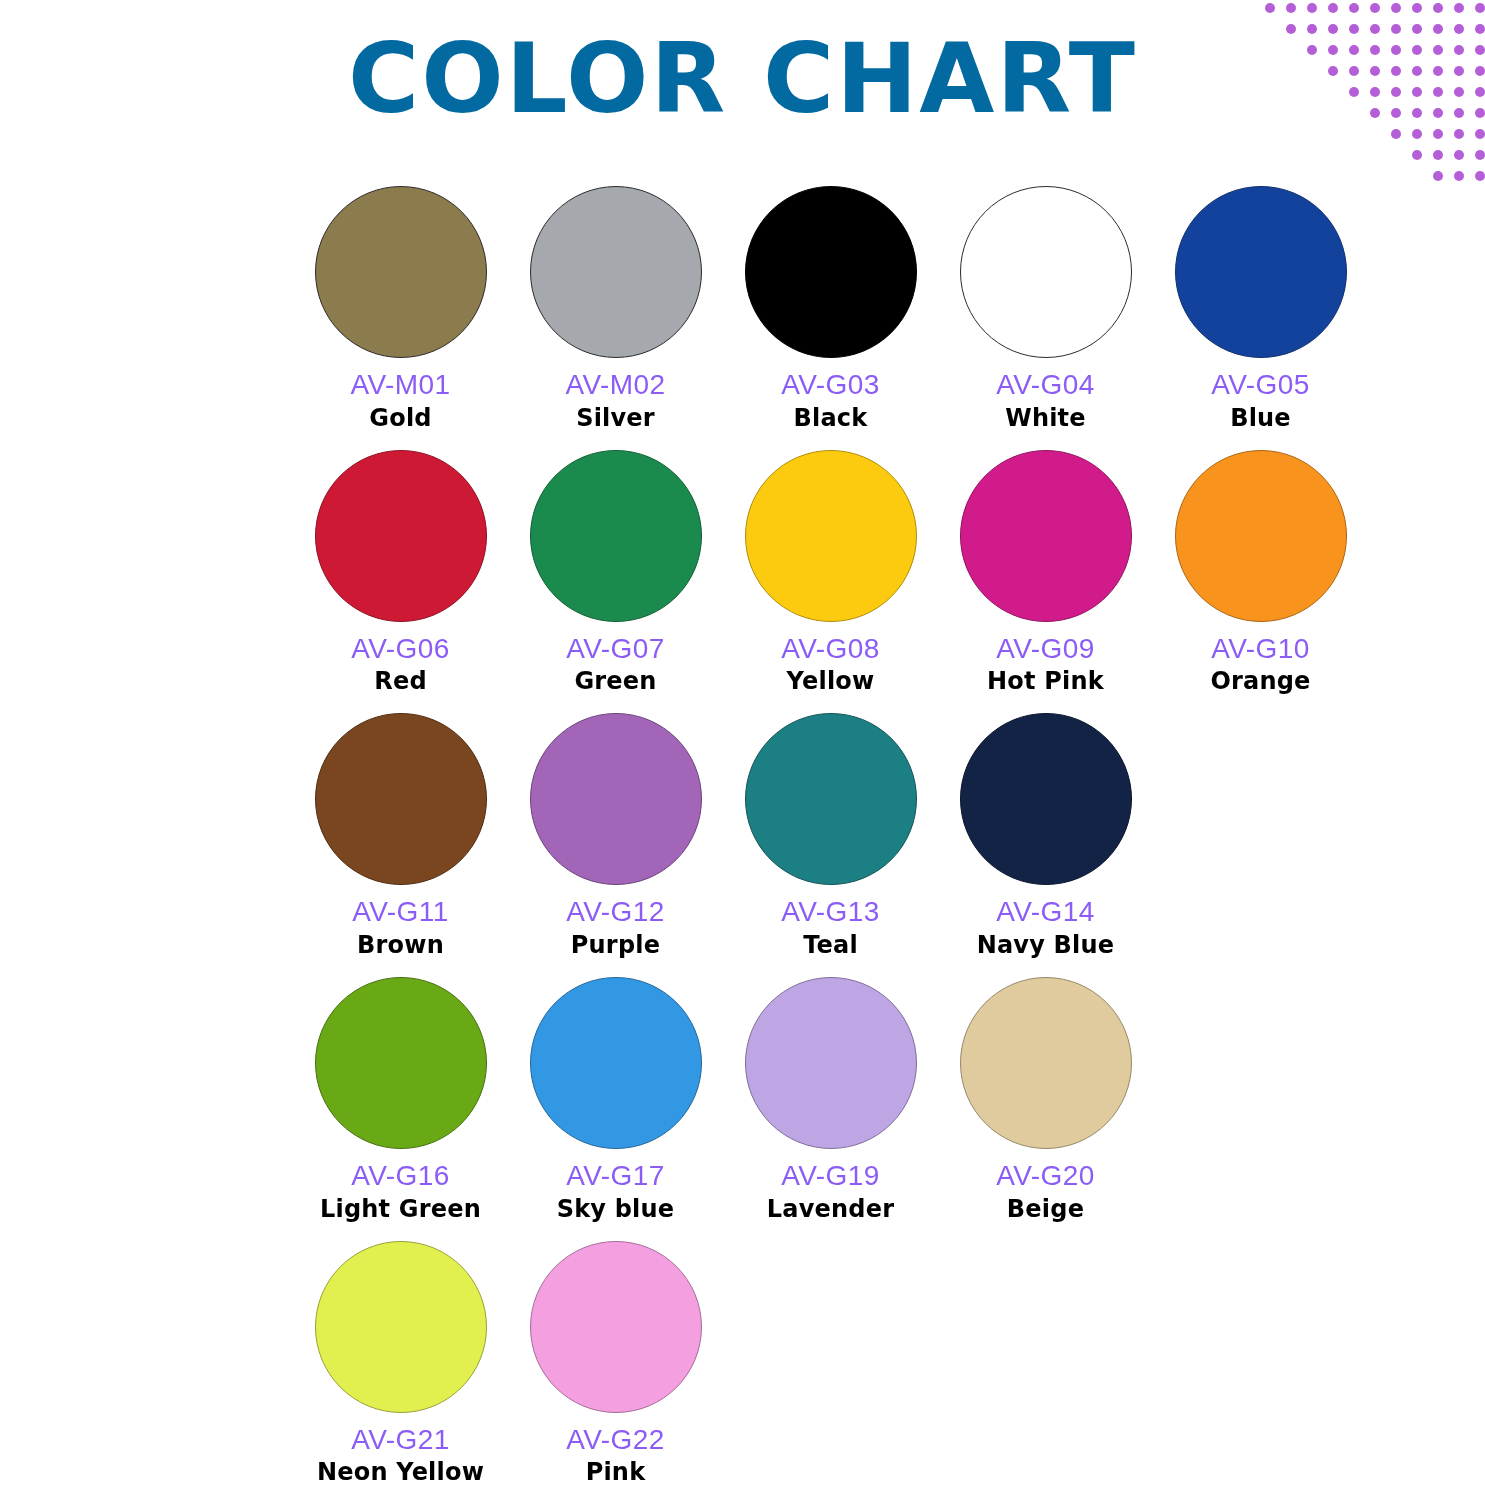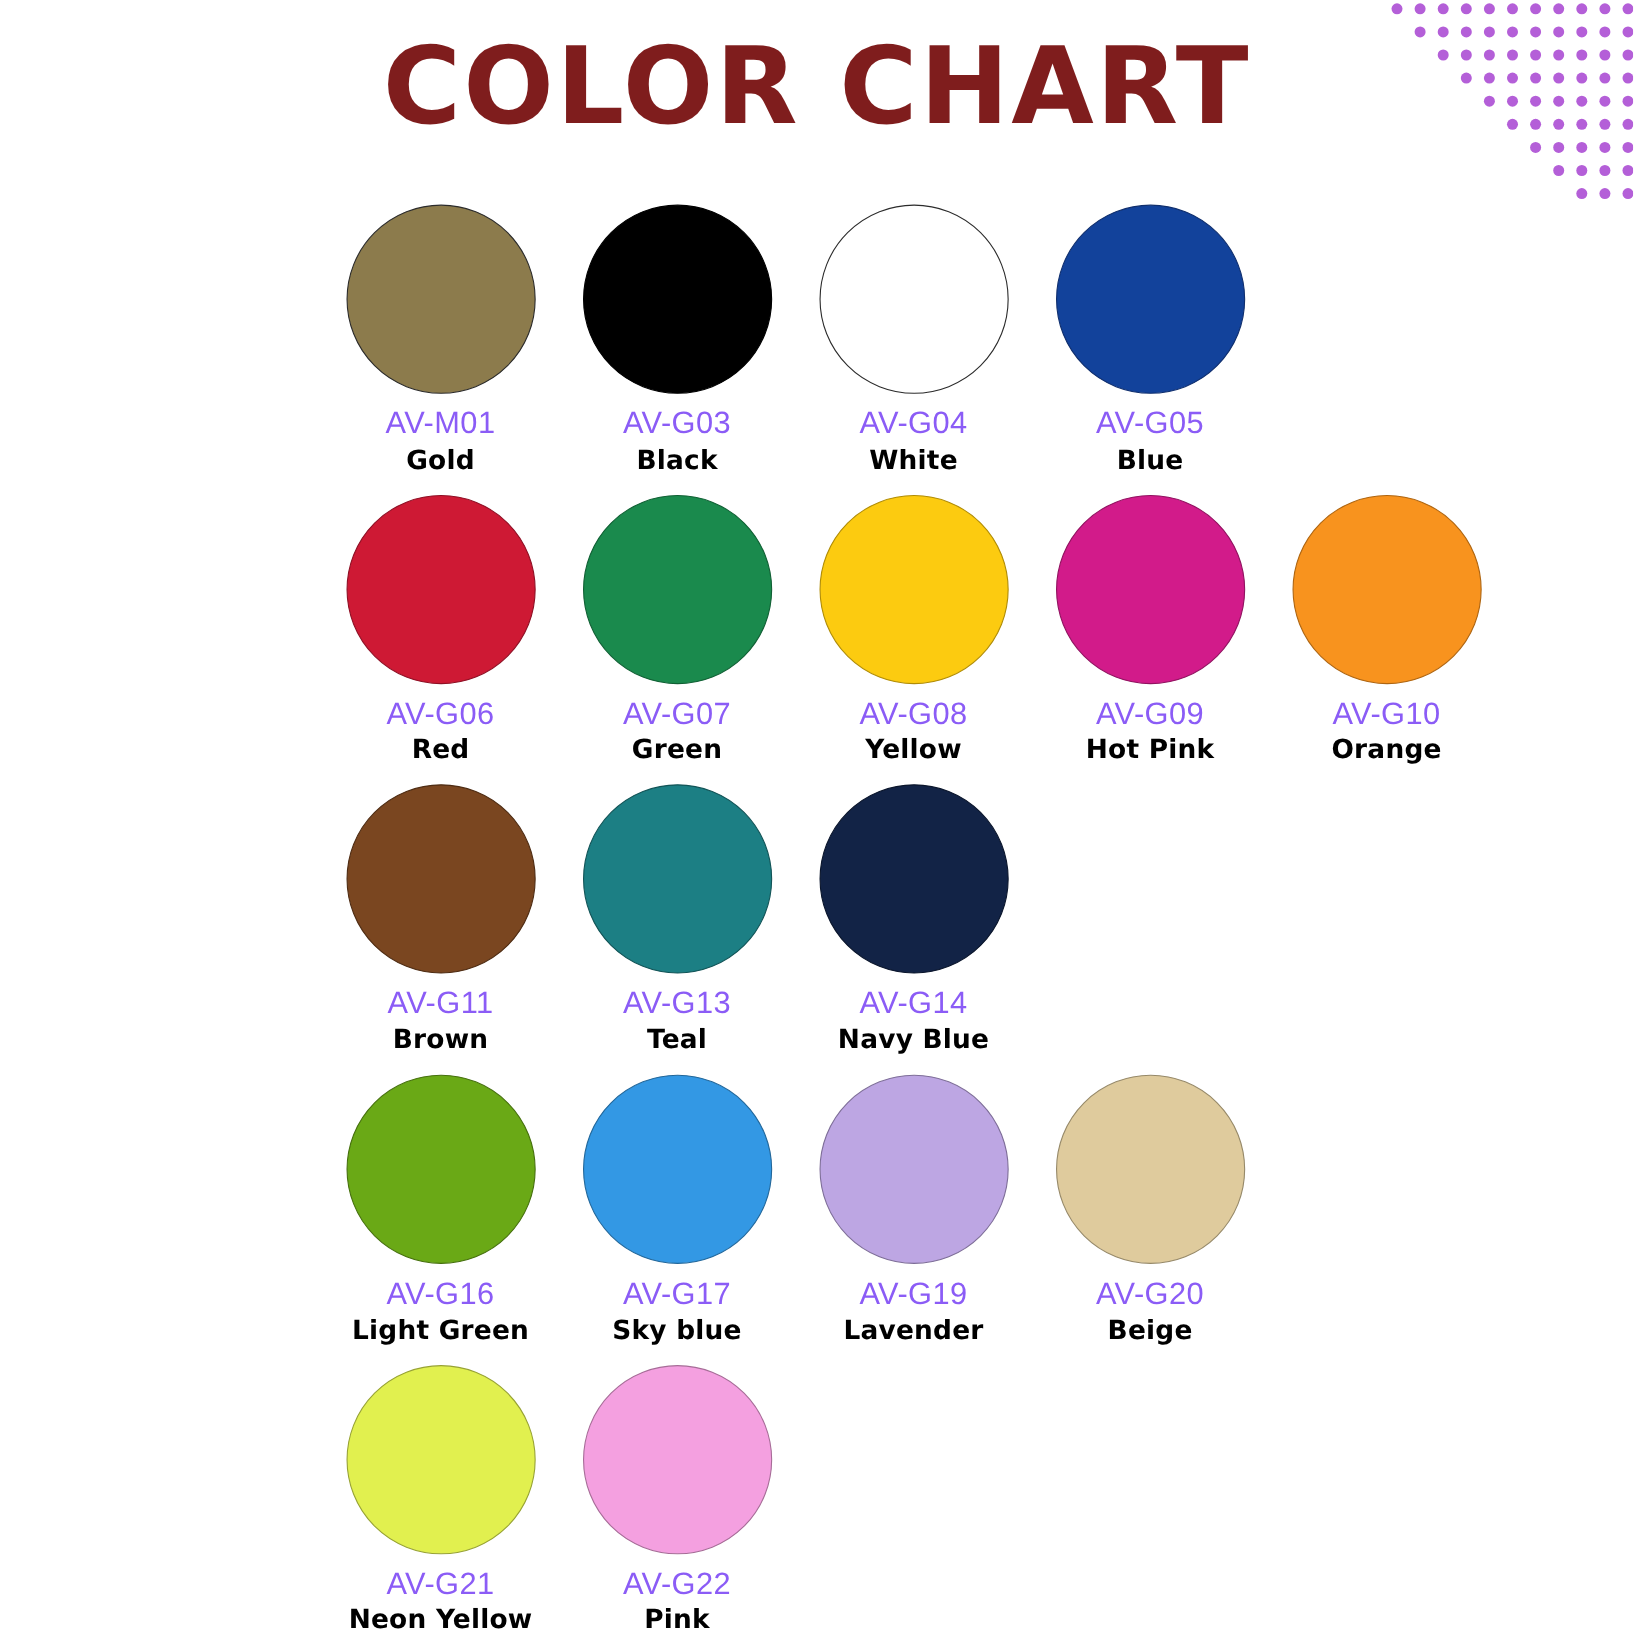--- a/index.html
+++ b/index.html
@@ -34,21 +34,21 @@
   #title {
     position: absolute;
     top: 28px;
     left: 0;
     width: 1485px;
     text-align: center;
     font-family: "DejaVu Sans", sans-serif;
     font-size: 97px;
     font-weight: 700;
     letter-spacing: 2px;
-    color: #7f1d1d;
+    color: #0369a1;
     line-height: 1.05;
     white-space: nowrap;
   }
 
   
   #grid {
     position: absolute;
     top: 186px;
     left: 293px;
     width: 1040px;
@@ -175,20 +175,25 @@
   <div id="title">COLOR CHART</div>
 
   <div id="grid">
       <div class="grid-row">
         <div class="swatch">
           <div class="swatch-dot" style="background: rgb(140, 123, 76); border-color: rgb(43, 43, 43);"></div>
           <div class="swatch-code">AV-M01</div>
           <div class="swatch-name">Gold</div>
         </div>
         <div class="swatch">
+          <div class="swatch-dot" style="background: rgb(165, 168, 173); border-color: rgb(43, 43, 43);"></div>
+          <div class="swatch-code">AV-M02</div>
+          <div class="swatch-name">Silver</div>
+        </div>
+        <div class="swatch">
           <div class="swatch-dot" style="background: rgb(0, 0, 0); border-color: rgb(0, 0, 0);"></div>
           <div class="swatch-code">AV-G03</div>
           <div class="swatch-name">Black</div>
         </div>
         <div class="swatch">
           <div class="swatch-dot" style="background: rgb(255, 255, 255); border-color: rgb(43, 43, 43);"></div>
           <div class="swatch-code">AV-G04</div>
           <div class="swatch-name">White</div>
         </div>
         <div class="swatch">
@@ -224,20 +229,25 @@
           <div class="swatch-name">Orange</div>
         </div>
       </div>
       <div class="grid-row">
         <div class="swatch">
           <div class="swatch-dot" style="background: rgb(122, 70, 32); border-color: rgb(78, 44, 19);"></div>
           <div class="swatch-code">AV-G11</div>
           <div class="swatch-name">Brown</div>
         </div>
         <div class="swatch">
+          <div class="swatch-dot" style="background: rgb(163, 101, 184); border-color: rgb(108, 66, 122);"></div>
+          <div class="swatch-code">AV-G12</div>
+          <div class="swatch-name">Purple</div>
+        </div>
+        <div class="swatch">
           <div class="swatch-dot" style="background: rgb(28, 127, 132); border-color: rgb(18, 84, 87);"></div>
           <div class="swatch-code">AV-G13</div>
           <div class="swatch-name">Teal</div>
         </div>
         <div class="swatch">
           <div class="swatch-dot" style="background: rgb(18, 35, 70); border-color: rgb(11, 22, 44);"></div>
           <div class="swatch-code">AV-G14</div>
           <div class="swatch-name">Navy Blue</div>
         </div>
       </div>

